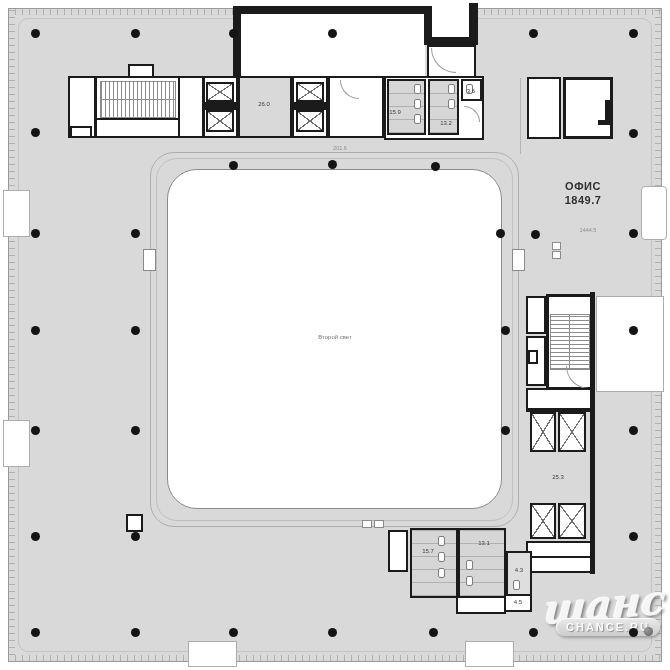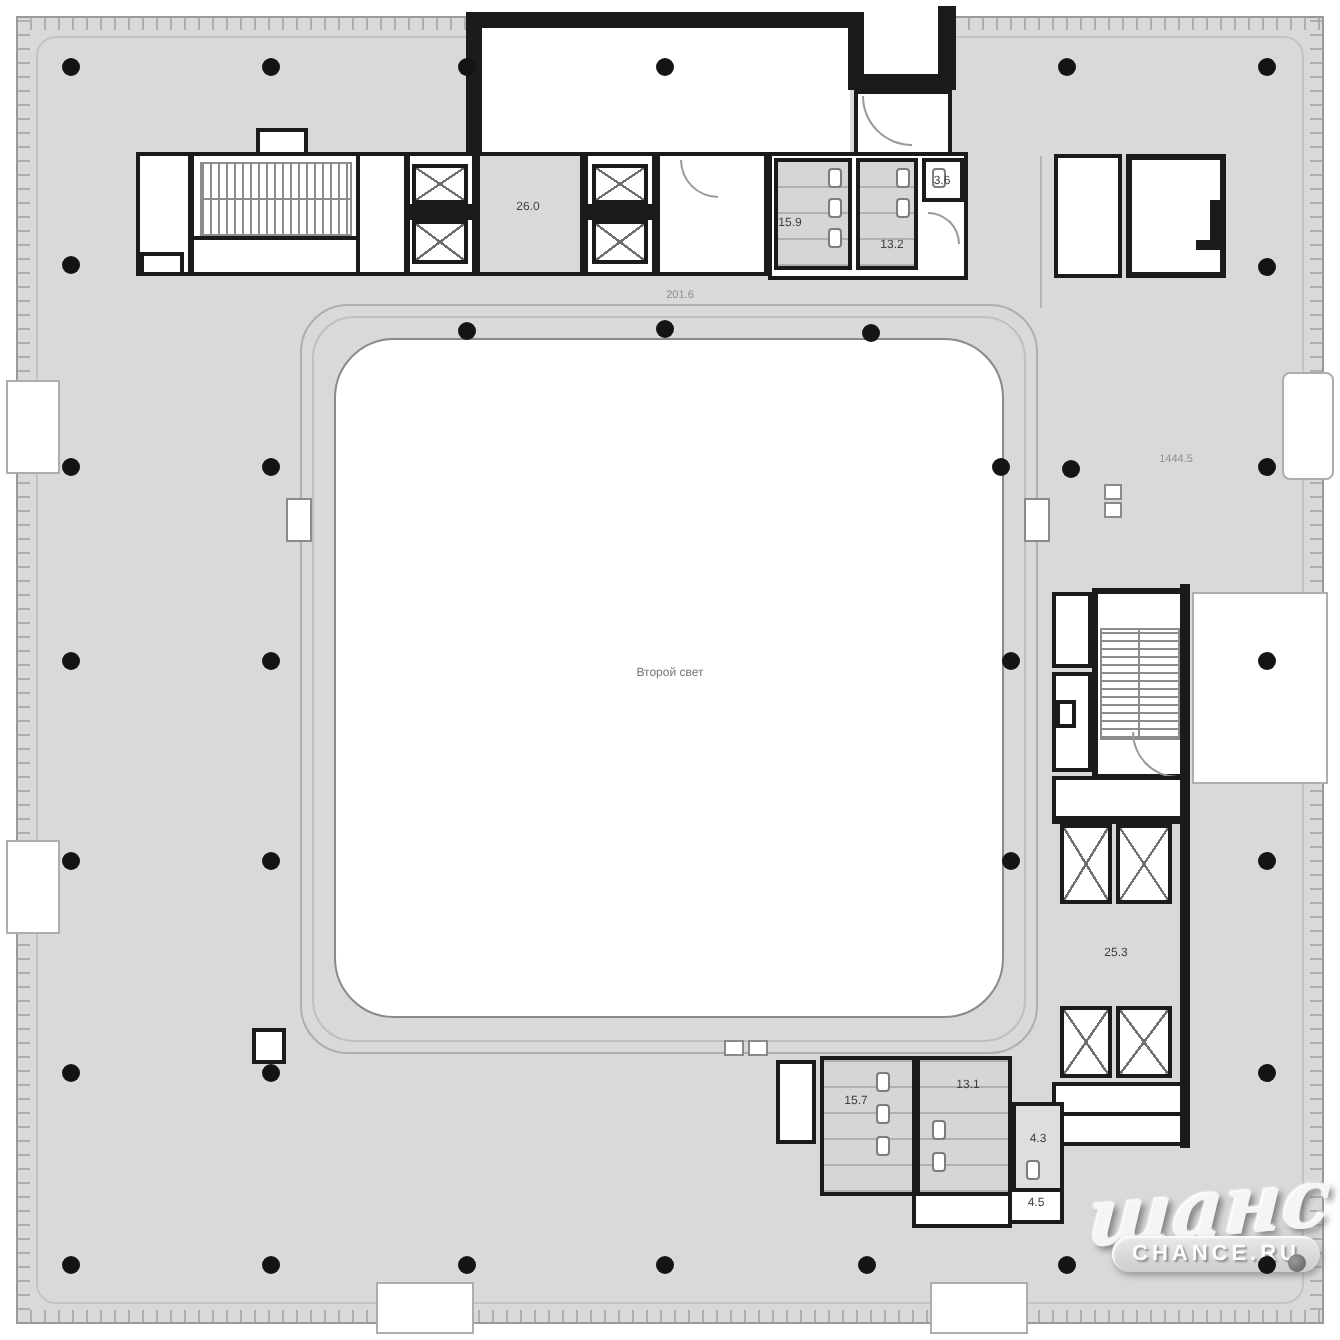--- a/index.html
+++ b/index.html
@@ -161,20 +161,24 @@
   <div class="fx" style="left:438px;top:568px;"></div>
   <div class="fx" style="left:466px;top:560px;"></div>
   <div class="fx" style="left:466px;top:576px;"></div>
   <div class="fx" style="left:513px;top:580px;"></div>
 
   <div class="lbl" style="left:249px;top:101px;width:30px;">26.0</div>
   <div class="lbl" style="left:383px;top:109px;width:24px;">15.9</div>
   <div class="lbl" style="left:432px;top:120px;width:28px;">13.2</div>
   <div class="lbl" style="left:459px;top:88px;width:24px;">3.6</div>
   <div class="lbl lbl-dim" style="left:322px;top:145px;width:36px;">201.6</div>
+  <div class="lbl lbl-office" style="left:548px;top:180px;width:70px;text-align:center;">
+    <span style="display:block;">ОФИС</span>
+    <span style="display:block;">1849.7</span>
+  </div>
   <div class="lbl lbl-dim" style="left:568px;top:227px;width:40px;">1444.5</div>
   <div class="lbl" style="left:543px;top:474px;width:30px;">25.3</div>
   <div class="lbl" style="left:415px;top:548px;width:26px;">15.7</div>
   <div class="lbl" style="left:469px;top:540px;width:30px;">13.1</div>
   <div class="lbl" style="left:505px;top:567px;width:28px;">4.3</div>
   <div class="lbl" style="left:504px;top:599px;width:28px;">4.5</div>
 
   <div class="abs" style="left:540px;top:585px;width:130px;height:65px;">
     <div class="wm-script" style="left:4px;top:-4px;">шанс</div>
     <div class="wm-pill" style="left:16px;top:33px;width:104px;height:18px;justify-content:center;">

